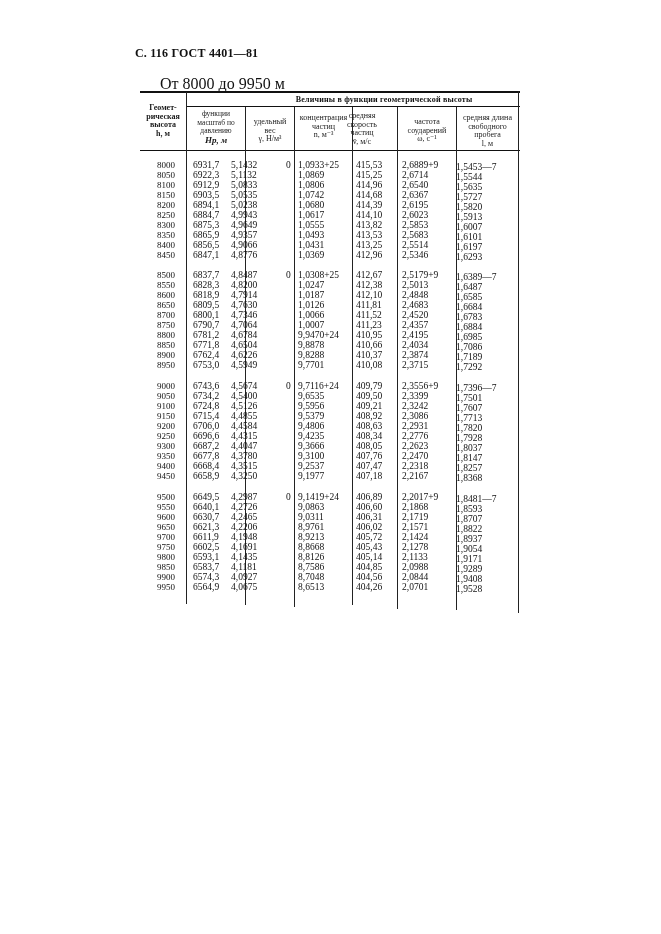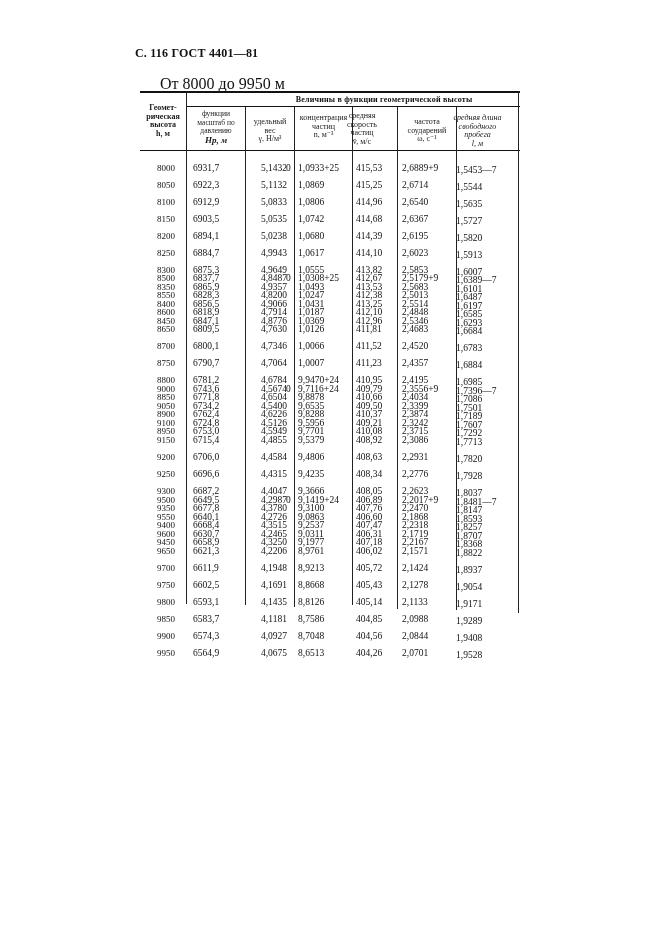--- a/index.html
+++ b/index.html
@@ -5,25 +5,25 @@
   html, body { margin:0; padding:0; background:#fff; }
   body { width:661px; height:934px; position:relative; overflow:hidden;
          font-family:"Liberation Serif", "DejaVu Serif", serif; color:#111; }
   .page-header { position:absolute; left:135px; top:38px; font-size:12px; font-weight:bold; letter-spacing:0.2px;margin-top:8px; }
   .range-caption { position:absolute; left:160px; top:75px; font-size:16px; }
   .hr { position:absolute; background:#111; }
   .vr { position:absolute; background:#222; width:1px; }
   .hdr { position:absolute; text-align:center; font-size:7.5px; line-height:8.5px; color:#1a1a1a; }
   .hdr-big { font-size:8px; }
   .super { position:absolute; left:249px; top:95px; width:270px; text-align:center; font-size:8px; font-weight:bold; letter-spacing:0.2px; }
-  .col { position:absolute; font-size:9.5px; line-height:17px; white-space:pre; }
+  .col { position:absolute; font-size:9.5px; line-height:10px; white-space:pre; }
   .grp { position:absolute; }
   .c-h   { left:157px; width:28px; text-align:left; font-size:9px; }
   .c-hp  { left:193px; width:50px; text-align:left; }
-  .c-w   { left:252px; width:44px; text-align:center; }
+  .c-w   { left:231px; width:44px; text-align:left; }
   .c-flag{ left:286px; width:8px; text-align:left; }
   .c-n   { left:298px; width:54px; text-align:left; }
   .c-v   { left:356px; width:40px; text-align:left; }
   .c-f   { left:402px; width:55px; text-align:left; }
   .c-l   { left:456px; width:55px; text-align:left; }
 </style>
 </head>
 <body>
 
 <div class="page-header">С. 116 ГОСТ 4401—81</div>
@@ -69,21 +69,21 @@
   <div>средняя</div>
   <div>скорость</div>
   <div>частиц</div>
   <div>v̄, м/с</div>
 </div>
 <div class="hdr hdr-big" style="left:398px; top:118px; width:58px;">
   <div>частота</div>
   <div>соударений</div>
   <div>ω, с⁻¹</div>
 </div>
-<div class="hdr hdr-big" style="left:447px; top:114px; width:61px;font-style:italic;">
+<div class="hdr hdr-big" style="left:457px; top:114px; width:61px;">
   <div>средняя длина</div>
   <div>свободного</div>
   <div>пробега</div>
   <div>l, м</div>
 </div>
 
 <div class="grp" style="left:0; top:160px;">
   <div class="col c-h">8000
 8050
 8100

